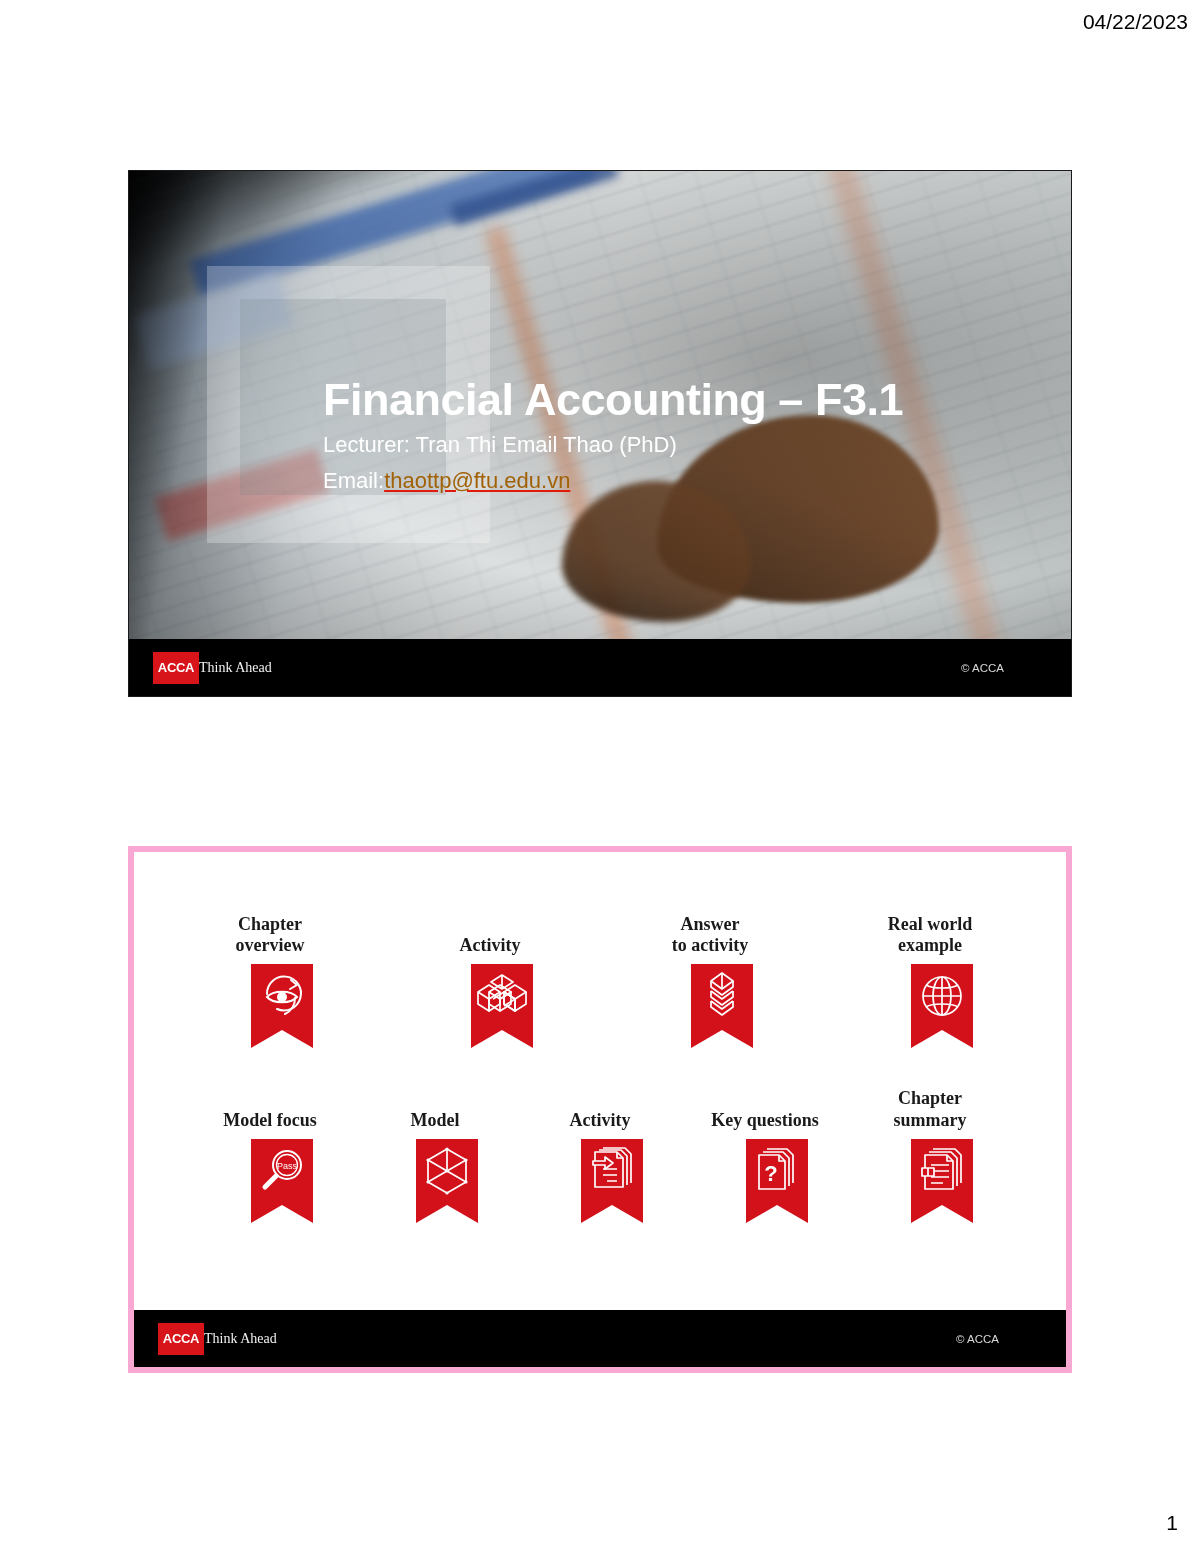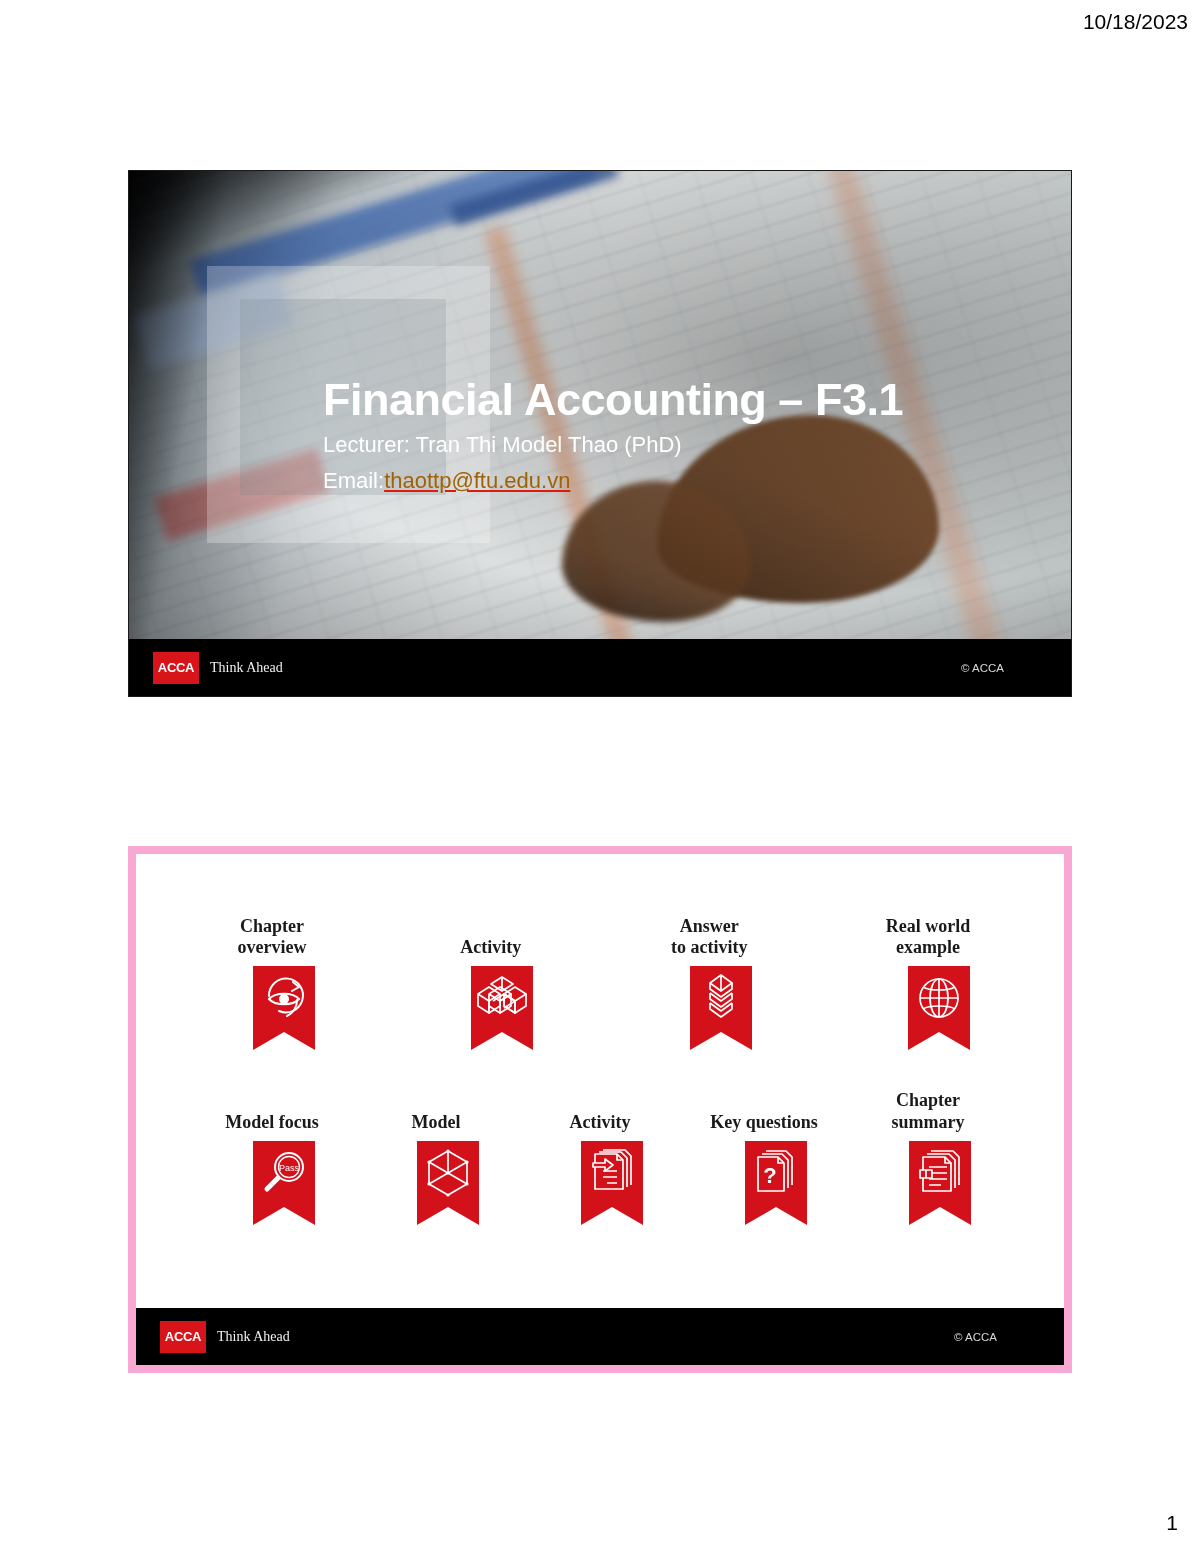--- a/index.html
+++ b/index.html
@@ -233,40 +233,39 @@
     display: flex;
     align-items: center;
     justify-content: center;
     color: #ffffff;
     font-size: 13px;
     font-weight: bold;
     letter-spacing: -0.3px;
     font-family: "Liberation Sans", sans-serif;
   }
   .think-ahead {
-    margin-left: 11px;
     color: #f2f2f2;
     font-size: 14px;
     font-family: "Liberation Serif", serif;
   }
   .copyright {
     margin-left: auto;
     margin-right: 67px;
     color: #d8d8d8;
     font-size: 11.5px;
     font-family: "Liberation Sans", sans-serif;
   }
 
   
   .slide2 {
     position: absolute;
     left: 128px; top: 846px;
     width: 944px; height: 527px;
     background: #ffffff;
-    border: 8px solid #f9a8d4;
+    border: 6px solid #f9a8d4;
     overflow: hidden;
   }
   .icon-grid {
     position: absolute;
     left: 0; right: 0; top: 62px;
     padding: 0 56px;
   }
   .icon-row {
     display: flex;
     justify-content: space-between;
@@ -291,21 +290,21 @@
   }
   .ribbon {
     width: 39px; height: 84px;
     position: relative;
   }
   .ribbon svg { display: block; }
 </style>
 </head>
 <body>
 
-<div class="page-date">10/18/2023</div>
+<div class="page-date">04/22/2023</div>
 
 <div class="slide1">
 
   <div class="slide1-photo">
     <div class="photo-base"></div>
     <div class="photo-rows"></div>
     <div class="photo-cols"></div>
     <div class="photo-bluebar"></div>
     <div class="photo-bluebar2"></div>
     <div class="photo-bluebar3"></div>
@@ -317,21 +316,21 @@
     <div class="photo-finger2"></div>
     <div class="photo-vignette"></div>
 
     <div class="overlay-square-outer">
       <div class="overlay-square-inner"></div>
     </div>
   </div>
 
   <div class="title-block">
     <div class="slide-title">Financial Accounting – F3.1</div>
-    <div class="slide-sub">Lecturer: Tran Thi Model Thao (PhD)</div>
+    <div class="slide-sub">Lecturer: Tran Thi Email Thao (PhD)</div>
     <div class="slide-sub">
       <span>Email:</span><a class="email-link" href="#">thaottp@ftu.edu.vn</a>
     </div>
   </div>
 
   <div class="slide-footer">
     <div class="acca-logo">ACCA</div>
     <div class="think-ahead">Think Ahead</div>
     <div class="copyright">© ACCA</div>
   </div>

